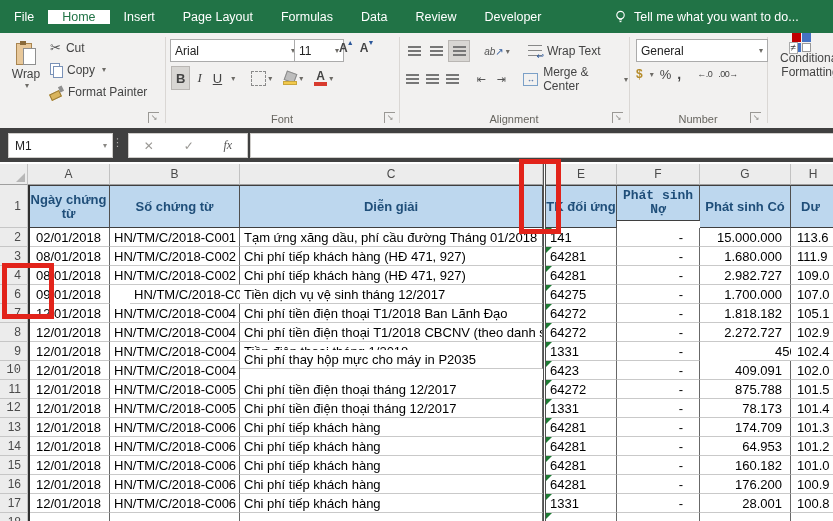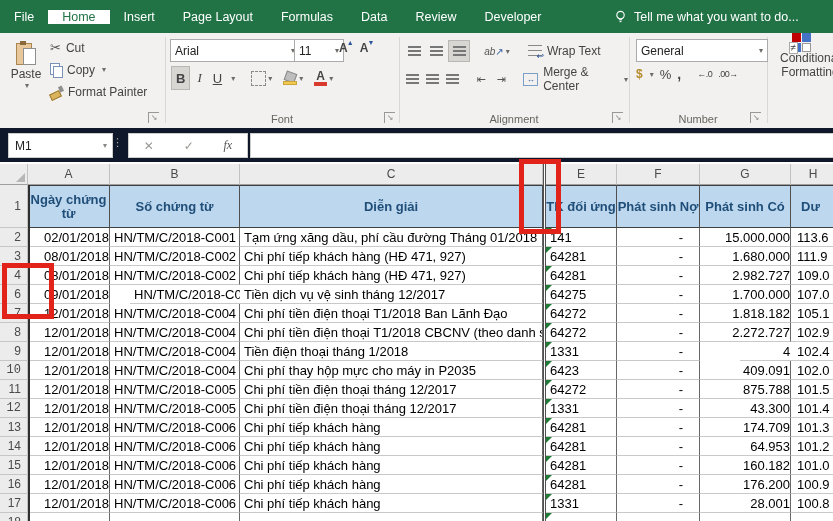--- a/index.html
+++ b/index.html
@@ -77,41 +77,41 @@
   .ic-cf{position:relative;width:20px;height:20px;margin:6px auto 2px 22px;}
   .ic-cf i{position:absolute;width:9px;height:9px;display:block;}
   .ic-cf i:nth-child(1){left:0;top:0;background:#c00000;}
   .ic-cf i:nth-child(2){left:10px;top:0;background:#4472c4;}
   .ic-cf i:nth-child(3){left:0;top:10px;background:#4472c4;}
   .ic-cf i:nth-child(4){left:10px;top:10px;background:#fff;border:1px solid #999;box-sizing:border-box;}
   .ic-cf em{position:absolute;right:-6px;bottom:-4px;font-style:normal;font-size:10px;background:#fff;border:1px solid #aaa;line-height:10px;padding:0 1px;color:#333;}
   .cf-text{text-align:center;font-size:12px;color:#444;line-height:14px;white-space:nowrap;}
 
   
-  .fxbar{position:absolute;left:0;top:128px;width:833px;height:34px;background:#0f172a;}
+  .fxbar{position:absolute;left:0;top:128px;width:833px;height:34px;background:#404040;}
   .namebox{position:absolute;left:8px;top:5px;width:97px;height:23px;background:#fff;border:1px solid #cfcdca;
            font-size:12px;color:#222;display:flex;align-items:center;padding-left:6px;justify-content:space-between;}
   .nb-dd{color:#8a8884;font-size:8px;padding-right:5px;}
   .fx-dots{position:absolute;left:112px;top:8px;color:#b0aeab;font-size:11px;letter-spacing:1px;}
   .fxbtns{position:absolute;left:128px;top:5px;width:118px;height:23px;background:#fff;border:1px solid #cfcdca;
           display:flex;align-items:center;justify-content:space-around;font-size:12px;color:#9a9894;}
   .fxbtns .fx{font-style:italic;color:#555;font-family:"Liberation Serif",serif;}
   .fxinput{position:absolute;left:250px;top:5px;width:583px;height:23px;background:#fff;border:1px solid #cfcdca;}
 
   
   .sheet-cell{position:absolute;box-sizing:border-box;font-size:13px;color:#000;white-space:nowrap;overflow:hidden;
               display:flex;align-items:center;background:#fff;border-right:1px solid #686868;border-bottom:1px solid #c9c9c9;}
   .colhdr,.rowhdr{position:absolute;box-sizing:border-box;background:#ececec;color:#4a4a4a;font-size:12px;
               display:flex;align-items:center;justify-content:center;border-right:1px solid #c2c2c2;border-bottom:1px solid #9f9f9f;}
   .rowhdr{justify-content:flex-end;padding-right:6px;border-bottom:1px solid #c6c6c6;}
   .corner{position:absolute;box-sizing:border-box;background:#ececec;border-right:1px solid #c2c2c2;border-bottom:1px solid #9f9f9f;}
   .corner:after{content:"";position:absolute;right:2px;bottom:2px;width:0;height:0;border-left:9px solid transparent;border-bottom:9px solid #b7b7b7;}
   .hcell{background:var(--hdrfill);color:var(--hdrtext);font-weight:bold;justify-content:center;text-align:center;
          white-space:normal;line-height:14px;border-right:1px solid #4f4f4f;border-bottom:1px solid #3f3f3f;border-top:1px solid #3f3f3f;font-size:13px;}
-  .al-r{justify-content:flex-end;}
+  .al-r{justify-content:flex-end;padding-right:8px;}
   .al-l{justify-content:flex-start;padding-left:4px;}
   .etri:before{content:"";position:absolute;left:0;top:0;width:0;height:0;border-top:6px solid var(--tri);border-right:6px solid transparent;}
   .dline{position:absolute;left:543px;top:164px;width:3px;height:357px;background:#fff;border-left:1px solid #4f4f4f;border-right:1px solid #4f4f4f;box-sizing:border-box;z-index:6;}
   .tableleft{position:absolute;left:28px;top:185px;width:2px;height:336px;background:#2f2f2f;z-index:5;}
   .redbox{position:absolute;border:5px solid var(--red);box-sizing:border-box;z-index:50;background:transparent;}
   .bulb{width:13px;height:13px;display:inline-block;}
 </style>
 </head>
 <body>
 
@@ -144,21 +144,21 @@
     <div class="gsep" style="left:629px"></div>
     <div class="gsep" style="left:767px"></div>
 
     <div class="grp" style="left:0;width:164px">
       <div class="paste-btn">
         <span class="clip-ic">
             <span class="clip-back"></span>
             <span class="clip-top"></span>
             <span class="clip-page"></span>
           </span>
-        <span class="rtext">Paste</span>
+        <span class="rtext">Wrap</span>
         <span class="dd">▾</span>
       </div>
       <div class="clip-rows">
         <div class="rbtn">
           <span class="ic-cut">✂</span>
           <span class="rtext">Cut</span>
         </div>
         <div class="rbtn">
           <span class="ic-copy">
               <i></i>
@@ -312,21 +312,21 @@
       <div class="colhdr" style="left: 240px; top: 164px; width: 303px; height: 21px; position: absolute;">C</div>
       <div class="colhdr" style="left: 546px; top: 164px; width: 71px; height: 21px; position: absolute;">E</div>
       <div class="colhdr" style="left: 617px; top: 164px; width: 83px; height: 21px; position: absolute;">F</div>
       <div class="colhdr" style="left: 700px; top: 164px; width: 91px; height: 21px; position: absolute;">G</div>
       <div class="colhdr" style="left: 791px; top: 164px; width: 45px; height: 21px; position: absolute;">H</div>
       <div class="rowhdr" style="left: 0px; top: 185px; width: 28px; height: 43px; position: absolute;">1</div>
       <div class="sheet-cell hcell" style="left: 28px; top: 185px; width: 82px; height: 43px; position: absolute;">Ngày chứng từ</div>
       <div class="sheet-cell hcell" style="left: 110px; top: 185px; width: 130px; height: 43px; position: absolute;">Số chứng từ</div>
       <div class="sheet-cell hcell" style="left: 240px; top: 185px; width: 303px; height: 43px; position: absolute;">Diễn giải</div>
       <div class="sheet-cell hcell" style="left: 546px; top: 185px; width: 71px; height: 43px; position: absolute;">TK đối ứng</div>
-      <div class="sheet-cell hcell" style="left: 617px; top: 185px; width: 83px; height: 43px; position: absolute;">Phát sinh Nợ</div>
+      <div class="sheet-cell hcell" style="left: 617px; top: 185px; width: 83px; height: 36px; position: absolute; font-family: Liberation Mono, monospace;">Phát sinh Nợ</div>
       <div class="sheet-cell hcell" style="left: 700px; top: 185px; width: 91px; height: 43px; position: absolute;">Phát sinh Có</div>
       <div class="sheet-cell hcell" style="left: 791px; top: 185px; width: 45px; height: 43px; position: absolute; justify-content: flex-start; padding-left: 10px;">Dư</div>
       <div class="rowhdr" style="left: 0px; top: 228px; width: 28px; height: 19px; position: absolute;">2</div>
       <div class="sheet-cell al-r" style="left: 28px; top: 228px; width: 82px; height: 19px; position: absolute;">02/01/2018</div>
       <div class="sheet-cell al-l" style="left: 110px; top: 228px; width: 130px; height: 19px; position: absolute;">HN/TM/C/2018-C001</div>
       <div class="sheet-cell al-l" style="left: 240px; top: 228px; width: 303px; height: 19px; position: absolute;">Tạm ứng xăng dầu, phí cầu đường Tháng 01/2018</div>
       <div class="sheet-cell al-l etri" style="left: 546px; top: 228px; width: 71px; height: 19px; position: absolute;">141</div>
       <div class="sheet-cell al-r" style="left: 617px; top: 228px; width: 83px; height: 19px; position: absolute; padding-right: 16px;">-</div>
       <div class="sheet-cell al-r" style="left: 700px; top: 228px; width: 91px; height: 19px; position: absolute;">15.000.000</div>
       <div class="sheet-cell al-l" style="left: 791px; top: 228px; width: 45px; height: 19px; position: absolute; padding-left: 6px;">113.6</div>
@@ -374,40 +374,40 @@
       <div class="sheet-cell al-r" style="left: 28px; top: 342px; width: 82px; height: 19px; position: absolute;">12/01/2018</div>
       <div class="sheet-cell al-l" style="left: 110px; top: 342px; width: 130px; height: 19px; position: absolute;">HN/TM/C/2018-C004</div>
       <div class="sheet-cell al-l" style="left: 240px; top: 342px; width: 303px; height: 19px; position: absolute;">Tiền điện thoại tháng 1/2018</div>
       <div class="sheet-cell al-l etri" style="left: 546px; top: 342px; width: 71px; height: 19px; position: absolute;">1331</div>
       <div class="sheet-cell al-r" style="left: 617px; top: 342px; width: 83px; height: 19px; position: absolute; padding-right: 16px;">-</div>
       <div class="sheet-cell al-r" style="left: 740px; top: 342px; width: 91px; height: 19px; position: absolute; text-align: center;">450.000</div>
       <div class="sheet-cell al-l" style="left: 791px; top: 342px; width: 45px; height: 19px; position: absolute; padding-left: 6px;">102.4</div>
       <div class="rowhdr" style="left: 0px; top: 361px; width: 28px; height: 19px; position: absolute; font-family: Liberation Mono, monospace;">10</div>
       <div class="sheet-cell al-r" style="left: 28px; top: 361px; width: 82px; height: 19px; position: absolute;">12/01/2018</div>
       <div class="sheet-cell al-l" style="left: 110px; top: 361px; width: 130px; height: 19px; position: absolute;">HN/TM/C/2018-C004</div>
-      <div class="sheet-cell al-l" style="left: 240px; top: 361px; width: 303px; height: 19px; position: absolute;">Chi phí thay hộp mực cho máy in P2035</div>
+      <div class="sheet-cell al-l" style="left: 240px; top: 350px; width: 303px; height: 19px; position: absolute;">Chi phí thay hộp mực cho máy in P2035</div>
       <div class="sheet-cell al-l etri" style="left: 546px; top: 361px; width: 71px; height: 19px; position: absolute;">6423</div>
       <div class="sheet-cell al-r" style="left: 617px; top: 361px; width: 83px; height: 19px; position: absolute; padding-right: 16px;">-</div>
       <div class="sheet-cell al-r" style="left: 700px; top: 361px; width: 91px; height: 19px; position: absolute;">409.091</div>
       <div class="sheet-cell al-l" style="left: 791px; top: 361px; width: 45px; height: 19px; position: absolute; padding-left: 6px;">102.0</div>
       <div class="rowhdr" style="left: 0px; top: 380px; width: 28px; height: 19px; position: absolute;">11</div>
       <div class="sheet-cell al-r" style="left: 28px; top: 380px; width: 82px; height: 19px; position: absolute;">12/01/2018</div>
       <div class="sheet-cell al-l" style="left: 110px; top: 380px; width: 130px; height: 19px; position: absolute;">HN/TM/C/2018-C005</div>
       <div class="sheet-cell al-l" style="left: 240px; top: 380px; width: 303px; height: 19px; position: absolute;">Chi phí tiền điện thoại tháng 12/2017</div>
       <div class="sheet-cell al-l etri" style="left: 546px; top: 380px; width: 71px; height: 19px; position: absolute;">64272</div>
       <div class="sheet-cell al-r" style="left: 617px; top: 380px; width: 83px; height: 19px; position: absolute; padding-right: 16px;">-</div>
       <div class="sheet-cell al-r" style="left: 700px; top: 380px; width: 91px; height: 19px; position: absolute;">875.788</div>
       <div class="sheet-cell al-l" style="left: 791px; top: 380px; width: 45px; height: 19px; position: absolute; padding-left: 6px;">101.5</div>
       <div class="rowhdr" style="left: 0px; top: 399px; width: 28px; height: 19px; position: absolute; font-family: Liberation Mono, monospace;">12</div>
       <div class="sheet-cell al-r" style="left: 28px; top: 399px; width: 82px; height: 19px; position: absolute;">12/01/2018</div>
       <div class="sheet-cell al-l" style="left: 110px; top: 399px; width: 130px; height: 19px; position: absolute;">HN/TM/C/2018-C005</div>
       <div class="sheet-cell al-l" style="left: 240px; top: 399px; width: 303px; height: 19px; position: absolute;">Chi phí tiền điện thoại tháng 12/2017</div>
       <div class="sheet-cell al-l etri" style="left: 546px; top: 399px; width: 71px; height: 19px; position: absolute;">1331</div>
       <div class="sheet-cell al-r" style="left: 617px; top: 399px; width: 83px; height: 19px; position: absolute; padding-right: 16px;">-</div>
-      <div class="sheet-cell al-r" style="left: 700px; top: 399px; width: 91px; height: 19px; position: absolute;">43.300</div>
+      <div class="sheet-cell al-r" style="left: 700px; top: 399px; width: 91px; height: 19px; position: absolute;">78.173</div>
       <div class="sheet-cell al-l" style="left: 791px; top: 399px; width: 45px; height: 19px; position: absolute; padding-left: 6px;">101.4</div>
       <div class="rowhdr" style="left: 0px; top: 418px; width: 28px; height: 19px; position: absolute;">13</div>
       <div class="sheet-cell al-r" style="left: 28px; top: 418px; width: 82px; height: 19px; position: absolute;">12/01/2018</div>
       <div class="sheet-cell al-l" style="left: 110px; top: 418px; width: 130px; height: 19px; position: absolute;">HN/TM/C/2018-C006</div>
       <div class="sheet-cell al-l" style="left: 240px; top: 418px; width: 303px; height: 19px; position: absolute;">Chi phí tiếp khách hàng</div>
       <div class="sheet-cell al-l etri" style="left: 546px; top: 418px; width: 71px; height: 19px; position: absolute;">64281</div>
       <div class="sheet-cell al-r" style="left: 617px; top: 418px; width: 83px; height: 19px; position: absolute; padding-right: 16px;">-</div>
       <div class="sheet-cell al-r" style="left: 700px; top: 418px; width: 91px; height: 19px; position: absolute;">174.709</div>
       <div class="sheet-cell al-l" style="left: 791px; top: 418px; width: 45px; height: 19px; position: absolute; padding-left: 6px;">101.3</div>
       <div class="rowhdr" style="left: 0px; top: 437px; width: 28px; height: 19px; position: absolute;">14</div>

